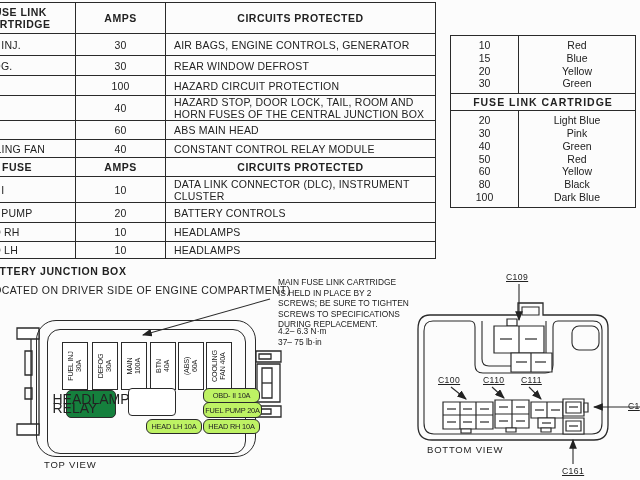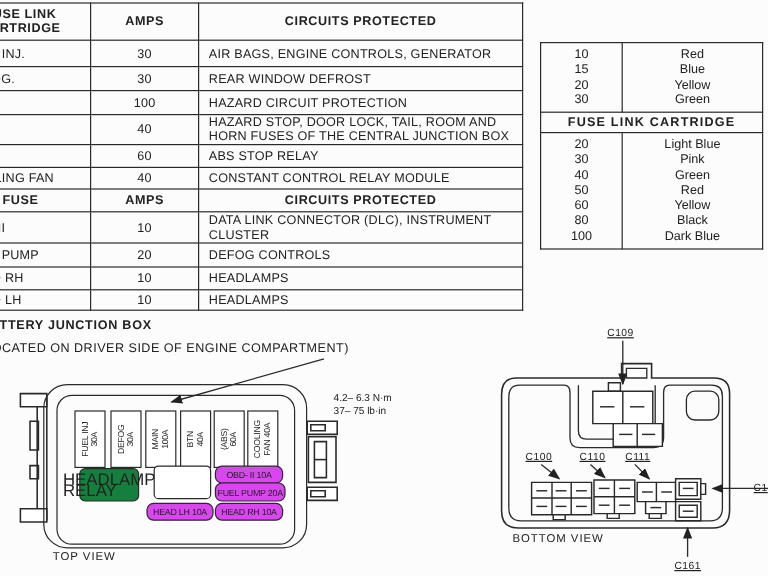--- a/index.html
+++ b/index.html
@@ -26,23 +26,23 @@
   .note-line{font-size:8.4px;line-height:10.6px;white-space:nowrap;}
   .clabel{font-size:8.6px;font-weight:normal;text-decoration:underline;letter-spacing:.4px;white-space:nowrap;}
   
   .boxline{position:absolute;border:1.6px solid #2a2a2a;background:transparent;}
   #jb-outer{left:36px;top:320px;width:218px;height:135px;border-radius:20px;}
   #jb-inner{left:47px;top:329px;width:197px;height:123px;border-radius:13px;border-width:1.4px;}
   .vfuse{position:absolute;width:24px;height:46px;border:1.4px solid #2a2a2a;top:342px;background:#fff;}
   .vfuse .rot{position:absolute;width:46px;height:24px;left:-11px;top:11px;transform:rotate(-90deg);
               display:flex;flex-direction:column;align-items:center;justify-content:center;
               font-size:7.2px;line-height:8.2px;letter-spacing:-.2px;white-space:nowrap;}
-  .minifuse{position:absolute;border:1.3px solid #2a2a2a;border-radius:6px;background:#d946ef;
+  .minifuse{position:absolute;border:1.3px solid #2a2a2a;border-radius:6px;background:#bef264;
             display:flex;align-items:center;justify-content:center;font-size:7.4px;
-            letter-spacing:-.2px;white-space:nowrap;}
+            letter-spacing:-.2px;white-space:nowrap;margin-left:24px;}
   #relay-box{position:absolute;left:66px;top:390px;width:48px;height:26px;border:1.4px solid #2a2a2a;
              border-radius:5px;background:#15803d;display:flex;align-items:center;justify-content:center;
              font-size:14px;line-height:9.5px;white-space:pre-line;}
   #crossed-box{position:absolute;left:128px;top:388px;width:46px;height:26px;border:1.4px solid #2a2a2a;
                border-radius:4px;background:#fff;}
   #use-label{left:75px;top:439px;width:142px;text-align:center;font-size:8.8px;letter-spacing:.3px;white-space:nowrap;}
   svg{position:absolute;left:0;top:0;pointer-events:none;}
   svg *{vector-effect:non-scaling-stroke;}
 </style>
 </head>
@@ -183,41 +183,41 @@
       <td class="c3">HAZARD CIRCUIT PROTECTION</td>
     </tr>
     <tr style="height:25px">
       <td class="c1">BTN</td>
       <td class="c2">40</td>
       <td class="c3">HAZARD STOP, DOOR LOCK, TAIL, ROOM AND HORN FUSES OF THE CENTRAL JUNCTION BOX</td>
     </tr>
     <tr style="height:19px">
       <td class="c1">ABS</td>
       <td class="c2">60</td>
-      <td class="c3">ABS STOP RELAY</td>
+      <td class="c3">ABS MAIN HEAD</td>
     </tr>
     <tr style="height:18px">
       <td class="c1">COOLING FAN</td>
       <td class="c2">40</td>
       <td class="c3">CONSTANT CONTROL RELAY MODULE</td>
     </tr>
     <tr class="hd" style="height:19px">
       <td>FUSE</td>
       <td>AMPS</td>
       <td>CIRCUITS PROTECTED</td>
     </tr>
     <tr style="height:26px">
       <td class="c1">OBD-II</td>
       <td class="c2">10</td>
       <td class="c3">DATA LINK CONNECTOR (DLC), INSTRUMENT CLUSTER</td>
     </tr>
     <tr style="height:20px">
       <td class="c1">FUEL PUMP</td>
       <td class="c2">20</td>
-      <td class="c3">DEFOG CONTROLS</td>
+      <td class="c3">BATTERY CONTROLS</td>
     </tr>
     <tr style="height:19px">
       <td class="c1">HEAD RH</td>
       <td class="c2">10</td>
       <td class="c3">HEADLAMPS</td>
     </tr>
     <tr style="height:17px">
       <td class="c1">HEAD LH</td>
       <td class="c2">10</td>
       <td class="c3">HEADLAMPS</td>
@@ -259,20 +259,27 @@
 Yellow
 Black
 Dark Blue</td>
     </tr>
   </tbody>
     </table>
 
   <div class="abs title" style="left:-16px;top:265px">BATTERY JUNCTION BOX</div>
   <div class="abs sub" style="left:-17px;top:284px">(LOCATED ON DRIVER SIDE OF ENGINE COMPARTMENT)</div>
 
+  <div class="abs" style="left:278px;top:277px">
+    <div class="note-line">MAIN FUSE LINK CARTRIDGE</div>
+    <div class="note-line">IS HELD IN PLACE BY 2</div>
+    <div class="note-line">SCREWS; BE SURE TO TIGHTEN</div>
+    <div class="note-line">SCREWS TO SPECIFICATIONS</div>
+    <div class="note-line">DURING REPLACEMENT.</div>
+  </div>
   <div class="abs note-line" style="left:278px;top:326px">4.2– 6.3 N·m</div>
   <div class="abs note-line" style="left:278px;top:337px">37– 75 lb·in</div>
 
   <div id="jb-outer" class="boxline"></div>
   <div id="jb-inner" class="boxline"></div>
 
   <div class="vfuse" style="left:62px">
       <div class="rot">
         <span>FUEL INJ</span>
         <span>30A</span>

